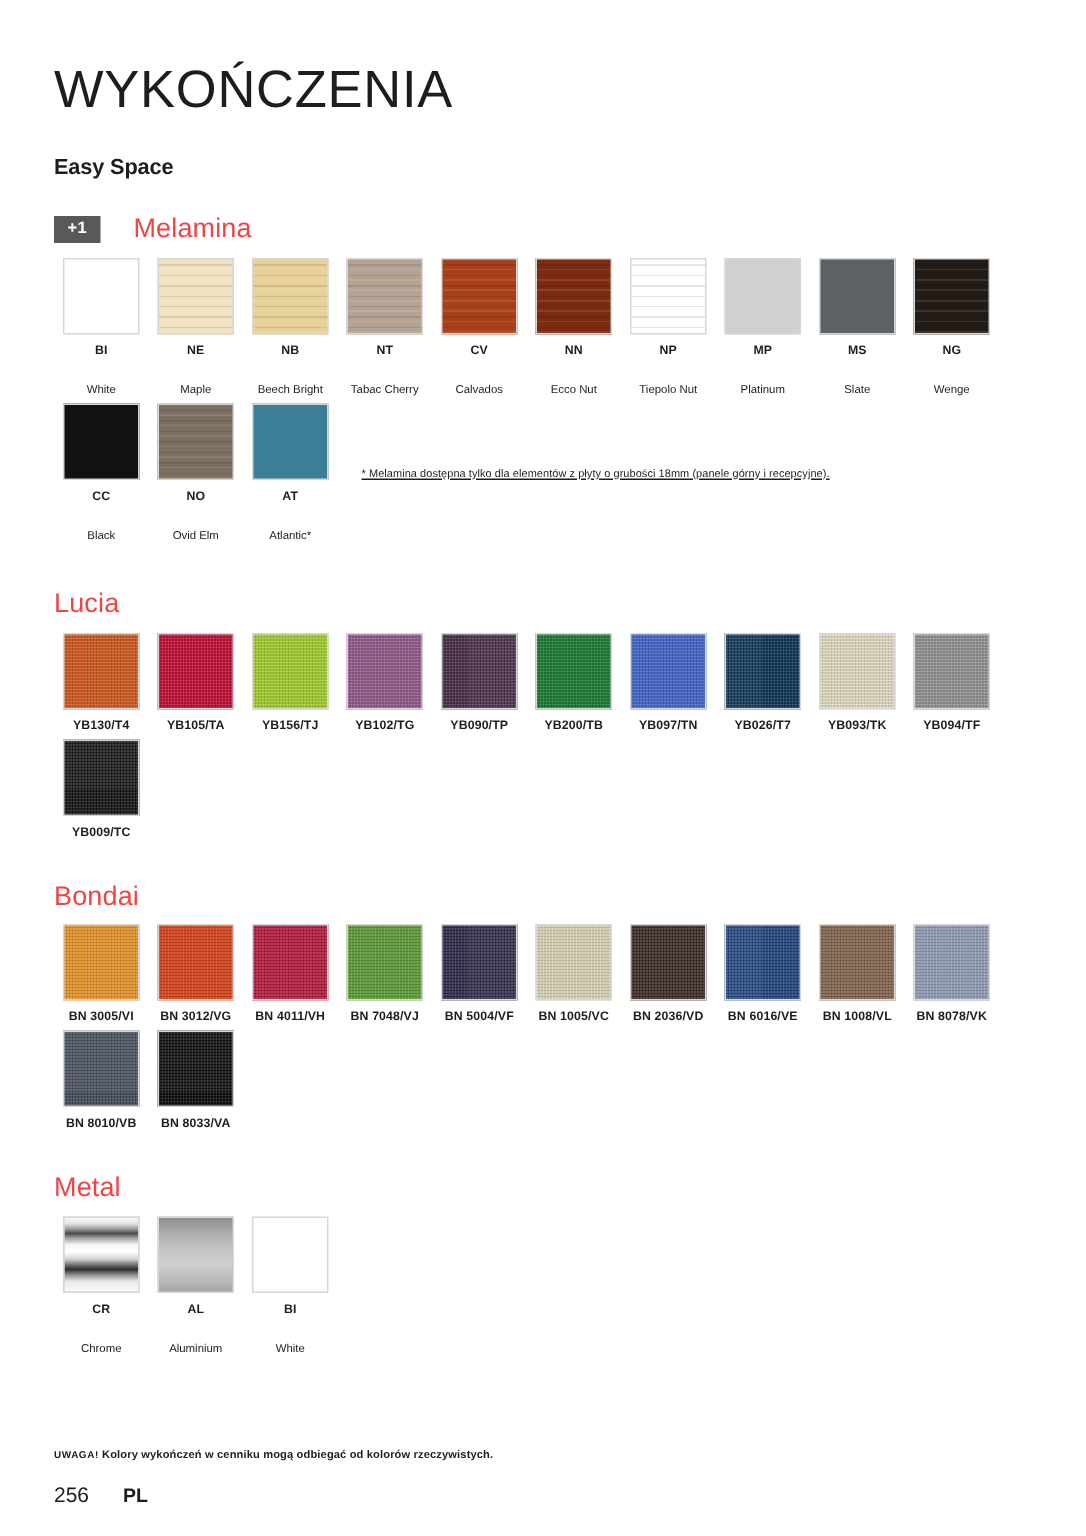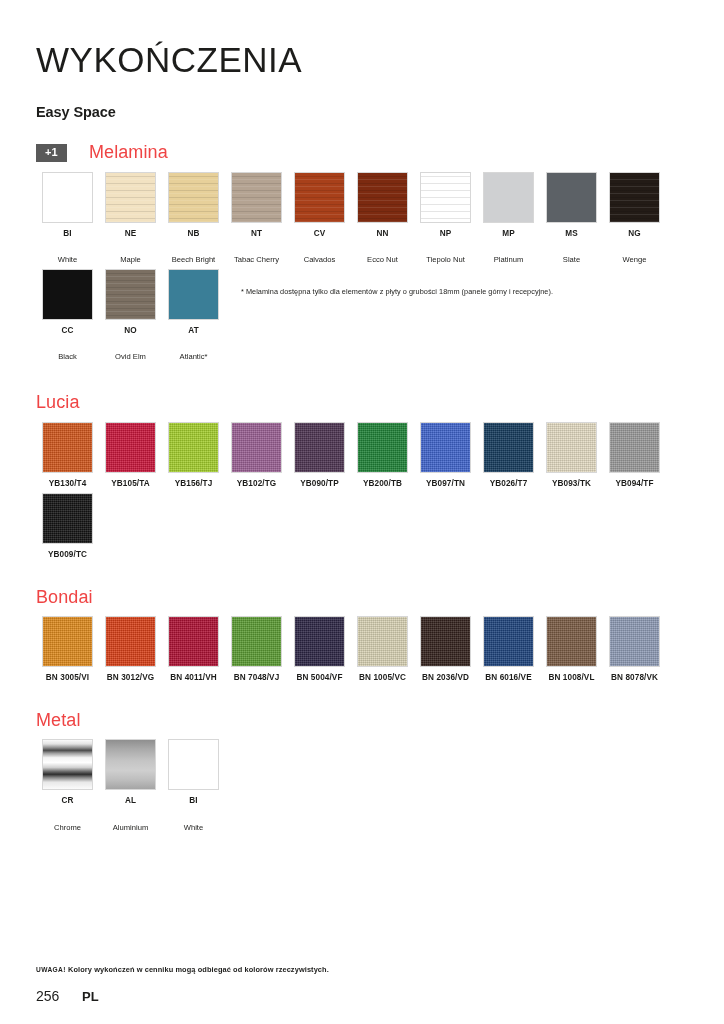--- a/index.html
+++ b/index.html
@@ -118,23 +118,24 @@
     white-space: nowrap;
     margin-top: 16px;
   }
 
   
   .row-with-note { display: flex; align-items: flex-start; }
   .inline-note {
     font-size: 7.3px;
     color: #1d1d1b;
     margin-left: 16px;
-    margin-top: 18px;
+    margin-top: 42px;
     letter-spacing: 0.05px;
     white-space: nowrap;
+    text-decoration: underline;
   }
 
   
   .footer { position: absolute; left: 36px; bottom: 20px; right: 36px; }
   .notice {
     font-size: 7.4px;
     font-weight: bold;
     color: #1d1d1b;
     letter-spacing: 0.1px;
     margin-bottom: 14px;
@@ -395,20 +396,34 @@
             <div class="chip" style="background:#7a5a43">
               <span class="tex-weave"></span>
             </div>
             <div class="code">BN 1008/VL</div>
           </div>
           <div class="swatch-cell">
             <div class="chip" style="background:#8e9bb5">
               <span class="tex-weave"></span>
             </div>
             <div class="code">BN 8078/VK</div>
+          </div>
+        </div>
+        <div class="swatch-row">
+          <div class="swatch-cell">
+            <div class="chip" style="background:#434a57">
+              <span class="tex-weave"></span>
+            </div>
+            <div class="code">BN 8010/VB</div>
+          </div>
+          <div class="swatch-cell">
+            <div class="chip" style="background:#100f0f">
+              <span class="tex-weave"></span>
+            </div>
+            <div class="code">BN 8033/VA</div>
           </div>
         </div>
       </div>
       <div class="section spaced">
         <div class="material-head">
           <span class="material-name solo">Metal</span>
         </div>
         <div class="swatch-row">
           <div class="swatch-cell">
             <div class="chip" style="background:#d8d8d8">

